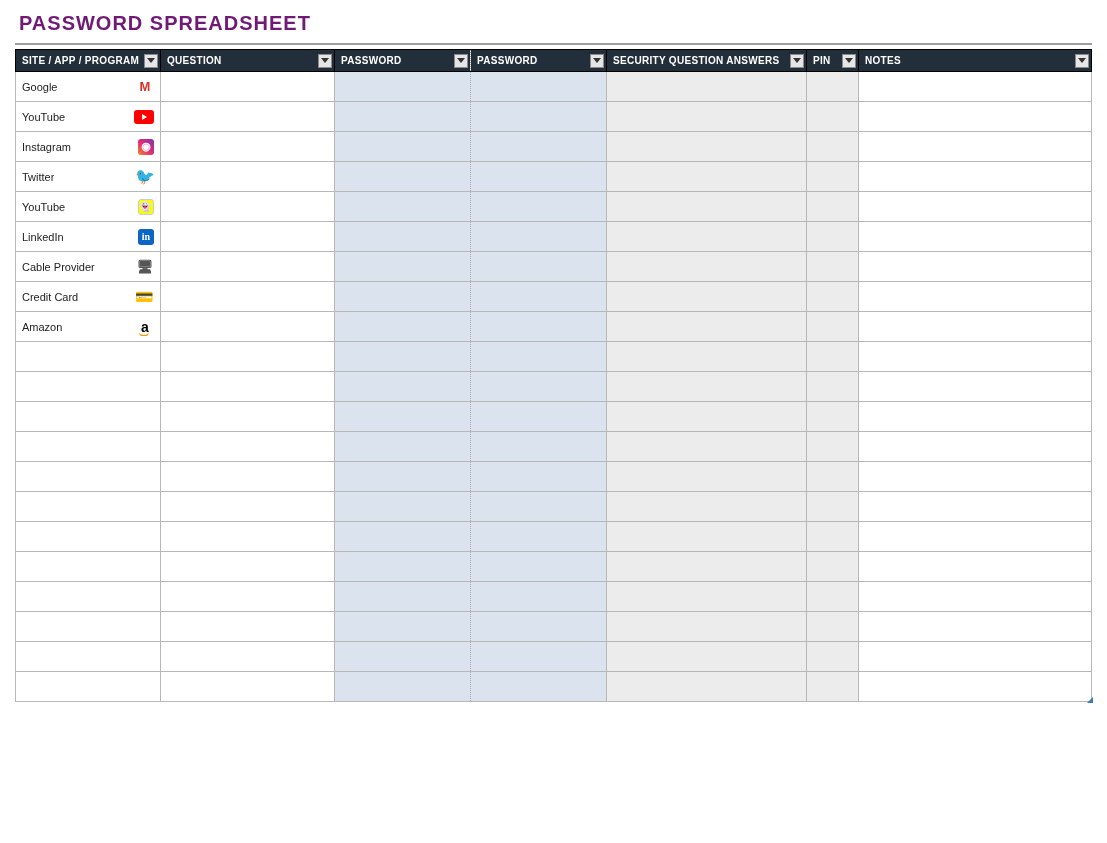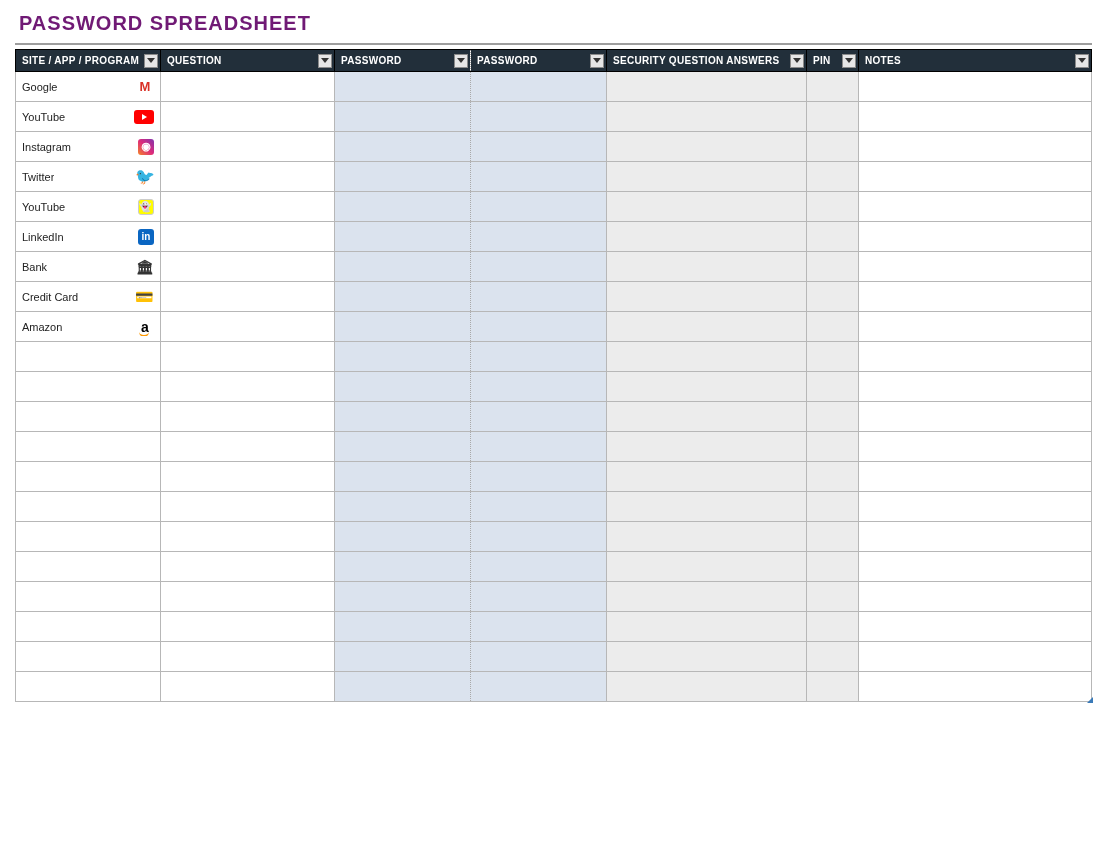--- a/index.html
+++ b/index.html
@@ -70,21 +70,21 @@
   .site-cell { display:flex; align-items:center; justify-content:space-between; gap:8px; height:100%; }
   .site-cell span { white-space:nowrap; overflow:hidden; }
   .ico { width:18px; height:18px; display:flex; align-items:center; justify-content:center; font-size:13px; font-weight:bold; border-radius:3px; }
   .ico-google   { color:#d93025; font-family:Arial; font-weight:bold; }
   .ico-youtube  { background:#ff0000; color:#fff; font-size:9px; border-radius:3px; width:20px; height:14px;}
   .ico-youtube::after{content:"";border-left:5px solid #fff;border-top:3px solid transparent;border-bottom:3px solid transparent;}
   .ico-facebook { background:#1877f2; color:#fff; width:16px; height:16px; font-size:12px; }
   .ico-insta    { background:linear-gradient(45deg,#f58529,#dd2a7b,#8134af); color:#fff; width:16px; height:16px; font-size:11px;}
   .ico-twitter  { color:#1da1f2; font-size:16px; }
   .ico-snap     { background:#fffc00; width:16px; height:16px; border-radius:3px; border:1px solid #ccc; font-size:10px;}
-  .ico-linkedin { background:#0a66c2; color:#fff; width:16px; height:16px; font-size:10px;}
+  .ico-linkedin { background:#0a66c2; color:#fff; width:16px; height:16px; font-size:10px;font-family:Liberation Serif, serif;}
   .ico-yahoo    { background:#6001d2; color:#fff; width:18px; height:18px; border-radius:50%; font-size:11px; font-family:Georgia;}
   .ico-phone    { color:#000; font-size:15px;}
   .ico-cable    { color:#555; font-size:13px;}
   .ico-bank     { color:#333; font-size:14px;}
   .ico-credit   { color:#000; font-size:15px;}
   .ico-amazon   { color:#000; font-weight:bold; font-size:14px; position:relative; font-family:Arial;}
   .ico-amazon::after{content:"";position:absolute;bottom:-1px;left:3px;width:10px;height:4px;border-bottom:2px solid #ff9900;border-radius:0 0 10px 10px;}
   .resize-handle{position:absolute;right:-1px;bottom:-1px;width:0;height:0;border-right:6px solid #3a7ab8;border-top:6px solid transparent;}
   .table-wrap{position:relative;}
 </style>
@@ -208,22 +208,22 @@
           <td class="col-website"></td>
           <td class="col-user shade-blue"></td>
           <td class="col-pass shade-blue"></td>
           <td class="col-sec shade-grey"></td>
           <td class="col-pin shade-grey"></td>
           <td class="col-notes"></td>
         </tr>
         <tr>
           <td class="col-site">
             <div class="site-cell">
-              <span>Bank</span>
-              <span class="ico ico-bank">🏛</span>
+              <span>Cable Provider</span>
+              <span class="ico ico-cable">🖥</span>
             </div>
           </td>
           <td class="col-website"></td>
           <td class="col-user shade-blue"></td>
           <td class="col-pass shade-blue"></td>
           <td class="col-sec shade-grey"></td>
           <td class="col-pin shade-grey"></td>
           <td class="col-notes"></td>
         </tr>
         <tr>

